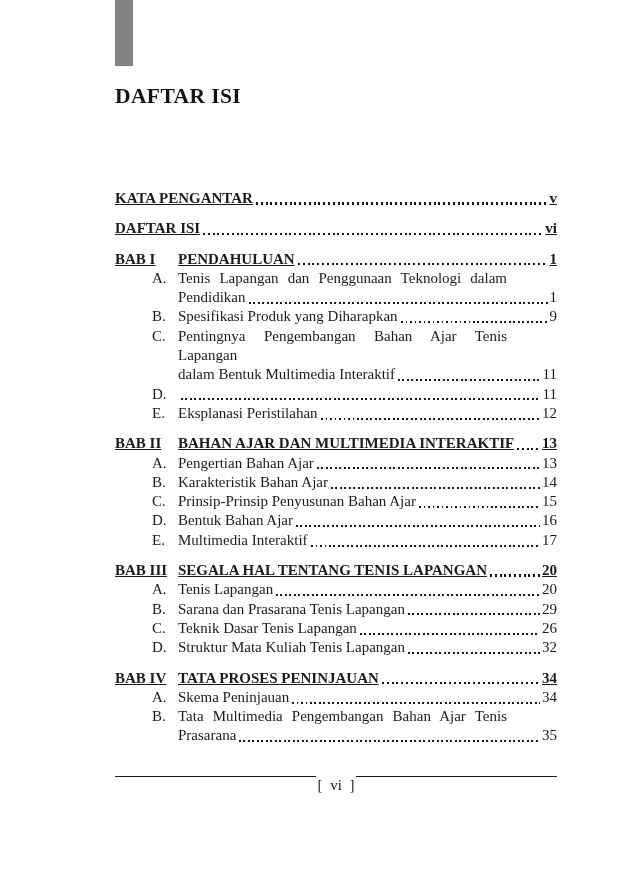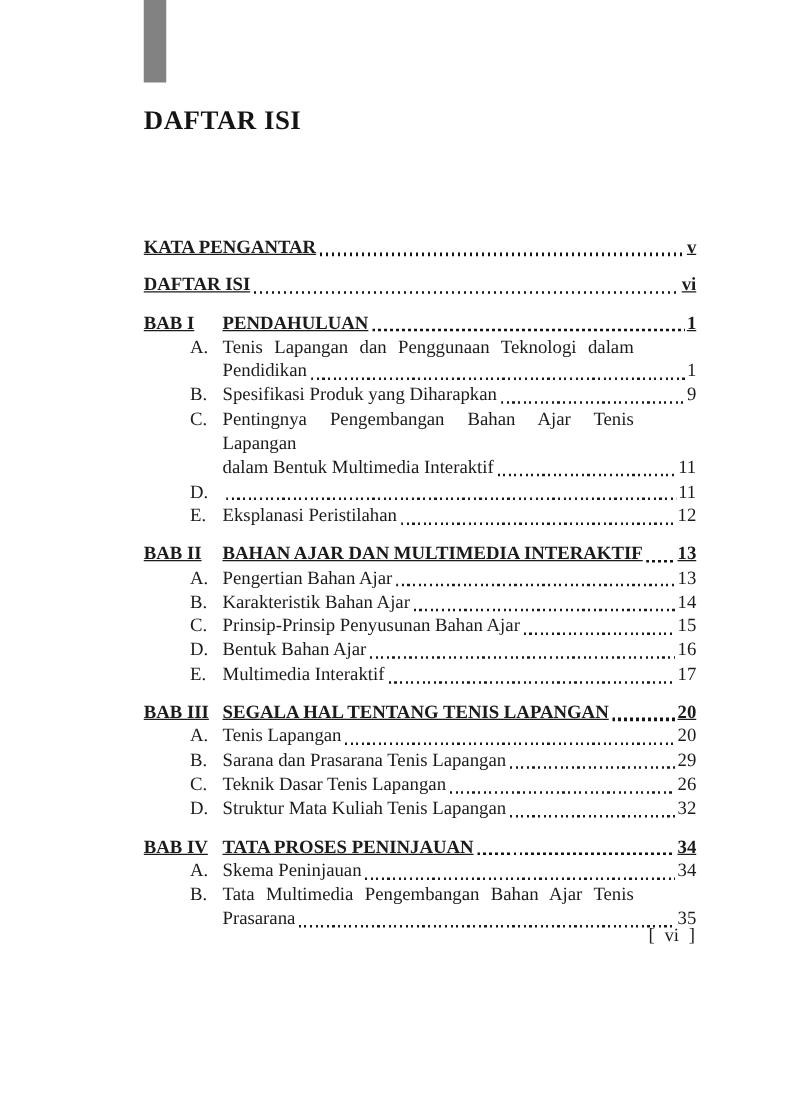--- a/index.html
+++ b/index.html
@@ -64,25 +64,24 @@
   .row.top .dots {
     height: 2.4px;
     background-image: repeating-linear-gradient(
       to right,
       #141414 0, #141414 2px,
       transparent 2px, transparent 4.8px);
   }
   .pg { flex: 0 0 auto; }
   .footer {
     position: absolute;
-    left: 115px; top: 739px;
+    left: 115px; top: 776px;
     width: 442px;
     display: flex;
-    align-items: flex-end;
-    flex-direction: column;
+    align-items: flex-start;
   }
   .rule { flex: 1 1 auto; height: 0; border-top: 1.6px solid #1b1b1b; }
   .footer-label {
     flex: 0 0 auto;
     font-size: 15px;
     line-height: 18px;
     padding: 0 1px;
     word-spacing: 4px;
   }
 </style>

